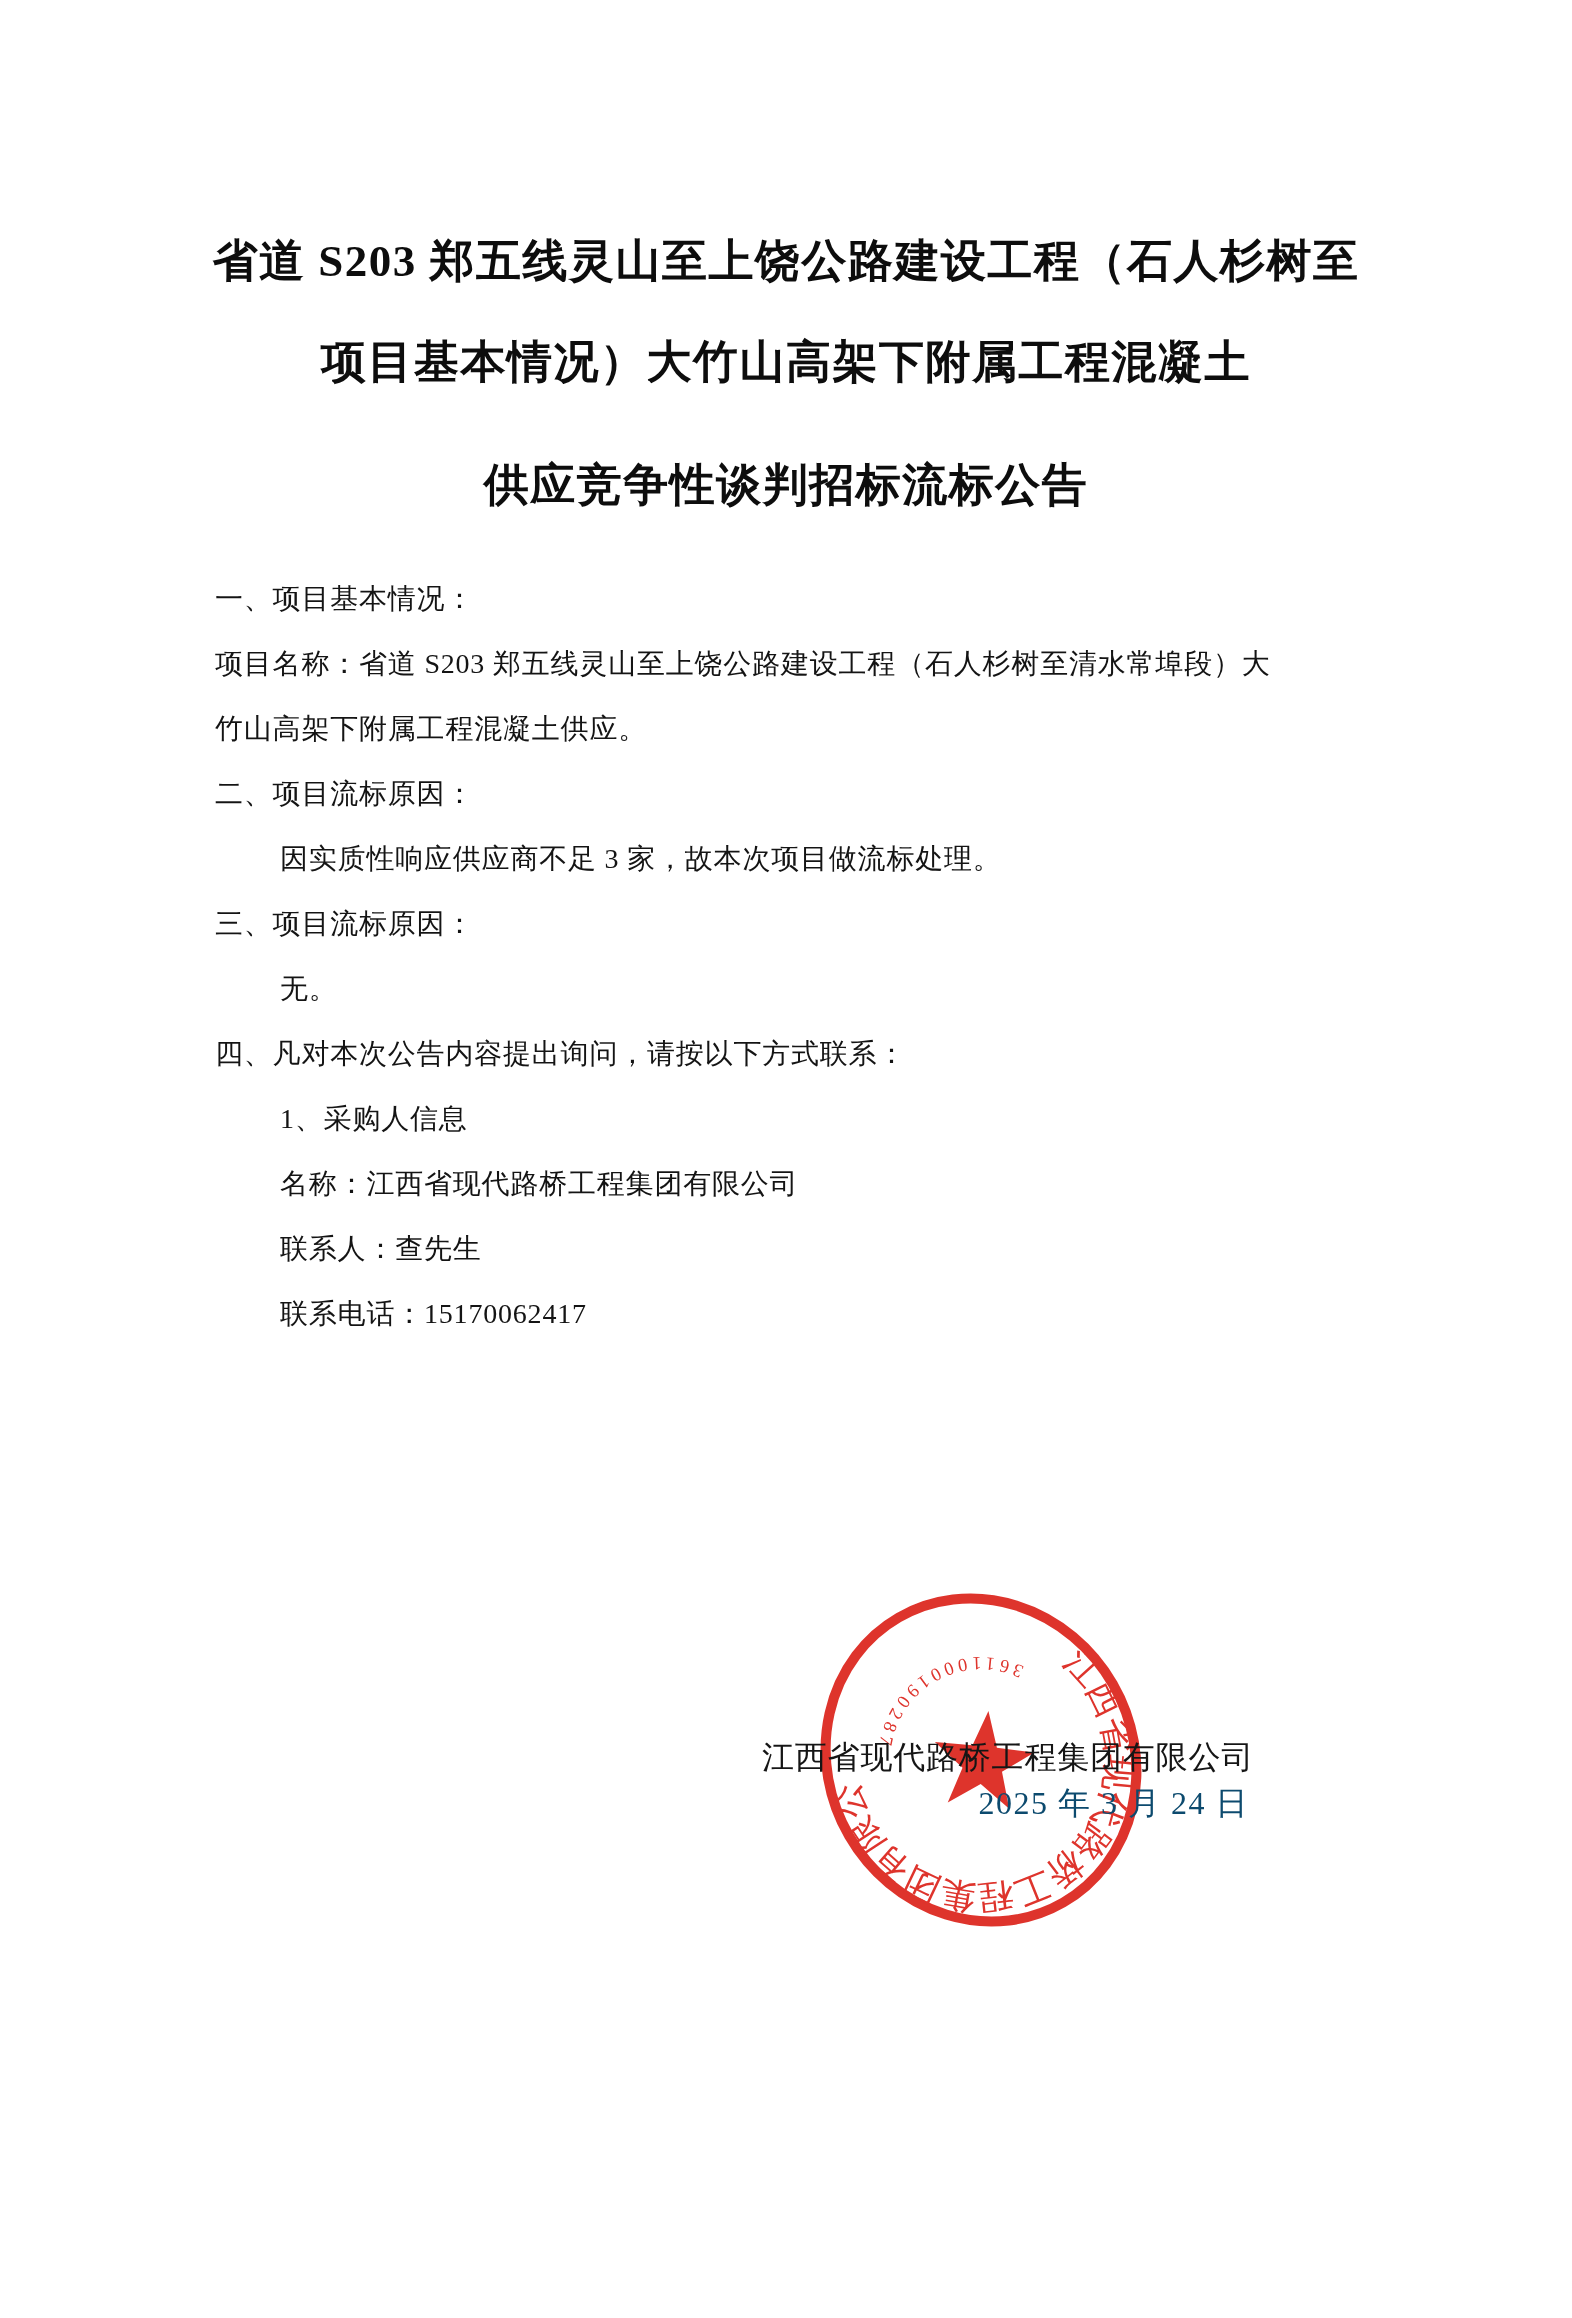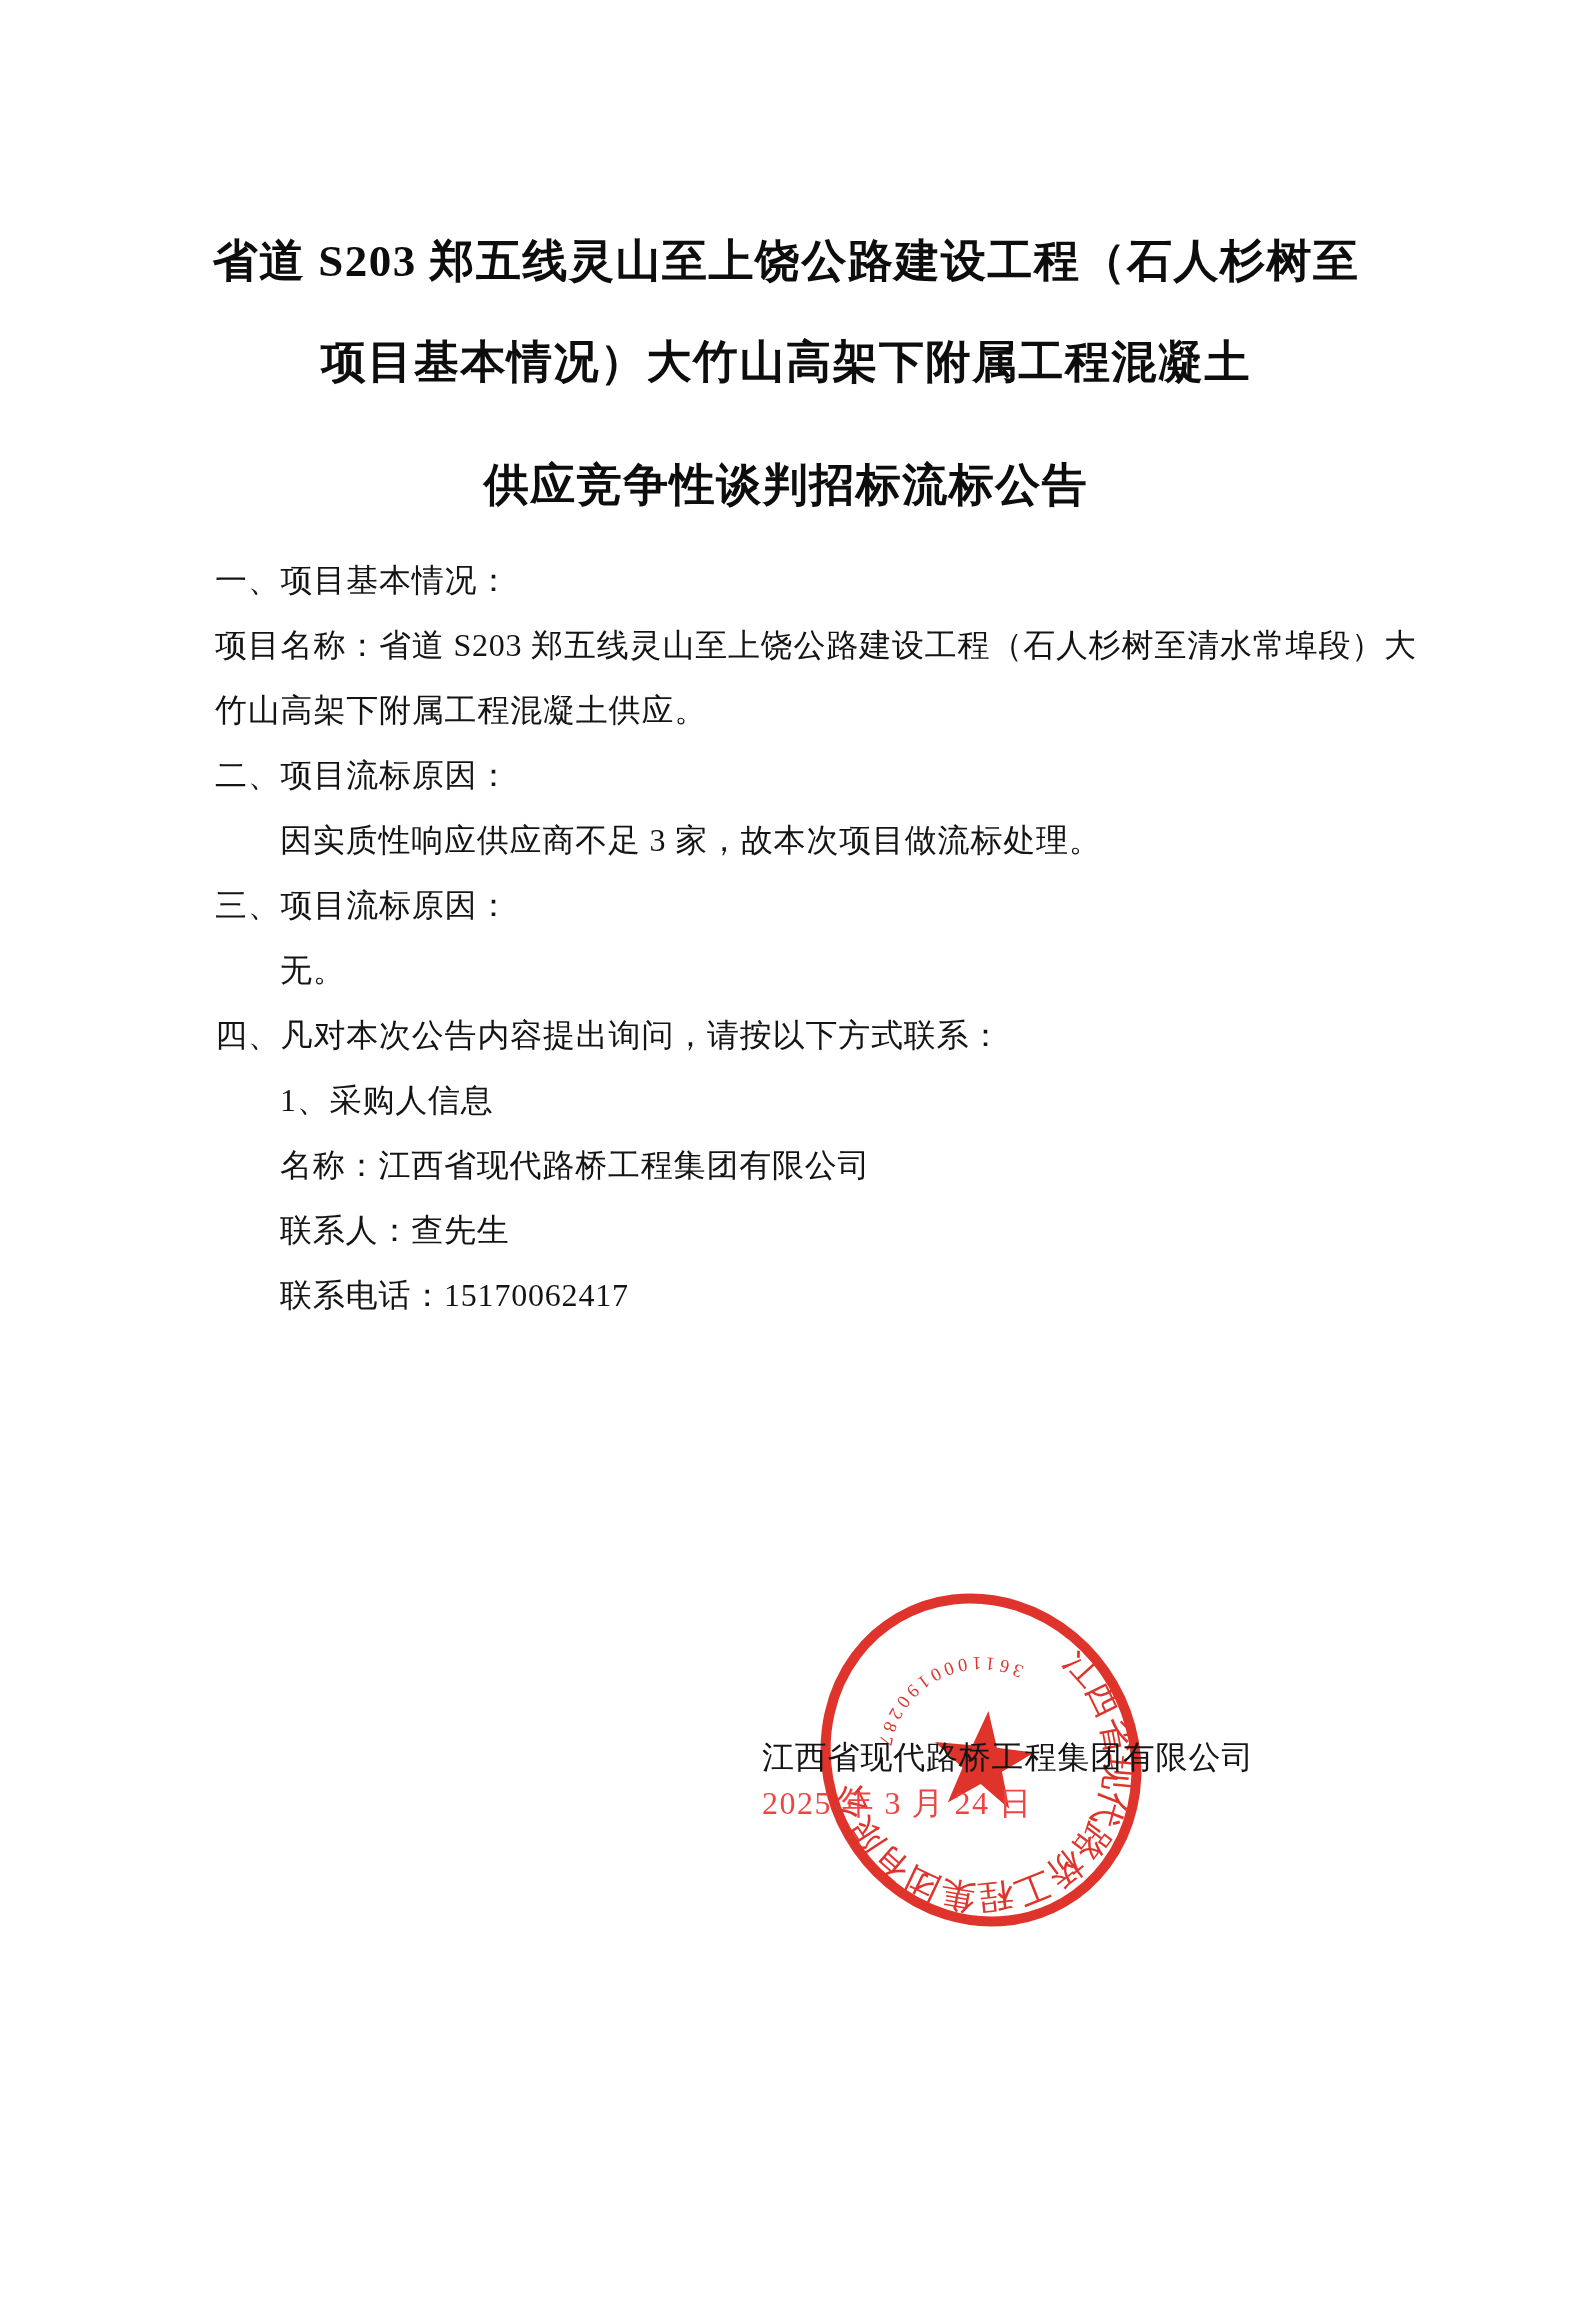--- a/index.html
+++ b/index.html
@@ -11,33 +11,33 @@
   .page{position:absolute;inset:0;background:#ffffff;border-radius:10px;}
   .title-line{
     position:absolute;left:0;width:100%;text-align:center;
     font-size:45px;font-weight:bold;letter-spacing:1.5px;color:#0d0d0d;
     white-space:nowrap;
   }
   #title1{top:231px;}
   #title2{top:332px;}
   #title3{top:433px;margin-top:22px;}
   .body-block{
-    position:absolute;left:215px;top:548px;width:1221px;
-    font-size:32px;line-height:65px;letter-spacing:0.8px;color:#141414;
+    position:absolute;left:215px;top:566px;width:1221px;
+    font-size:28px;line-height:65px;letter-spacing:0.8px;color:#141414;
     white-space:nowrap;
   }
   .body-line{height:65px;}
   .body-line.indent{padding-left:65px;}
   .sig-company{
     position:absolute;left:762px;top:1736px;width:487px;text-align:center;
     font-size:32px;letter-spacing:0.8px;color:#151515;white-space:nowrap;z-index:3;
   }
   .sig-date{
-    position:absolute;left:762px;top:1782px;width:487px;text-align:left;
-    font-size:32px;letter-spacing:1.5px;color:#ef4444;white-space:nowrap;z-index:3;
+    position:absolute;left:762px;top:1782px;width:487px;text-align:right;
+    font-size:32px;letter-spacing:1.5px;color:#0c4a6e;white-space:nowrap;z-index:3;
   }
   .seal{
     position:absolute;left:818px;top:1583px;width:326px;height:354px;
     z-index:2;opacity:0.93;
   }
   .seal svg{width:100%;height:100%;display:block;}
   .seal text{font-family:"Liberation Serif","DejaVu Serif",serif;}
 </style>
 </head>
 <body>

